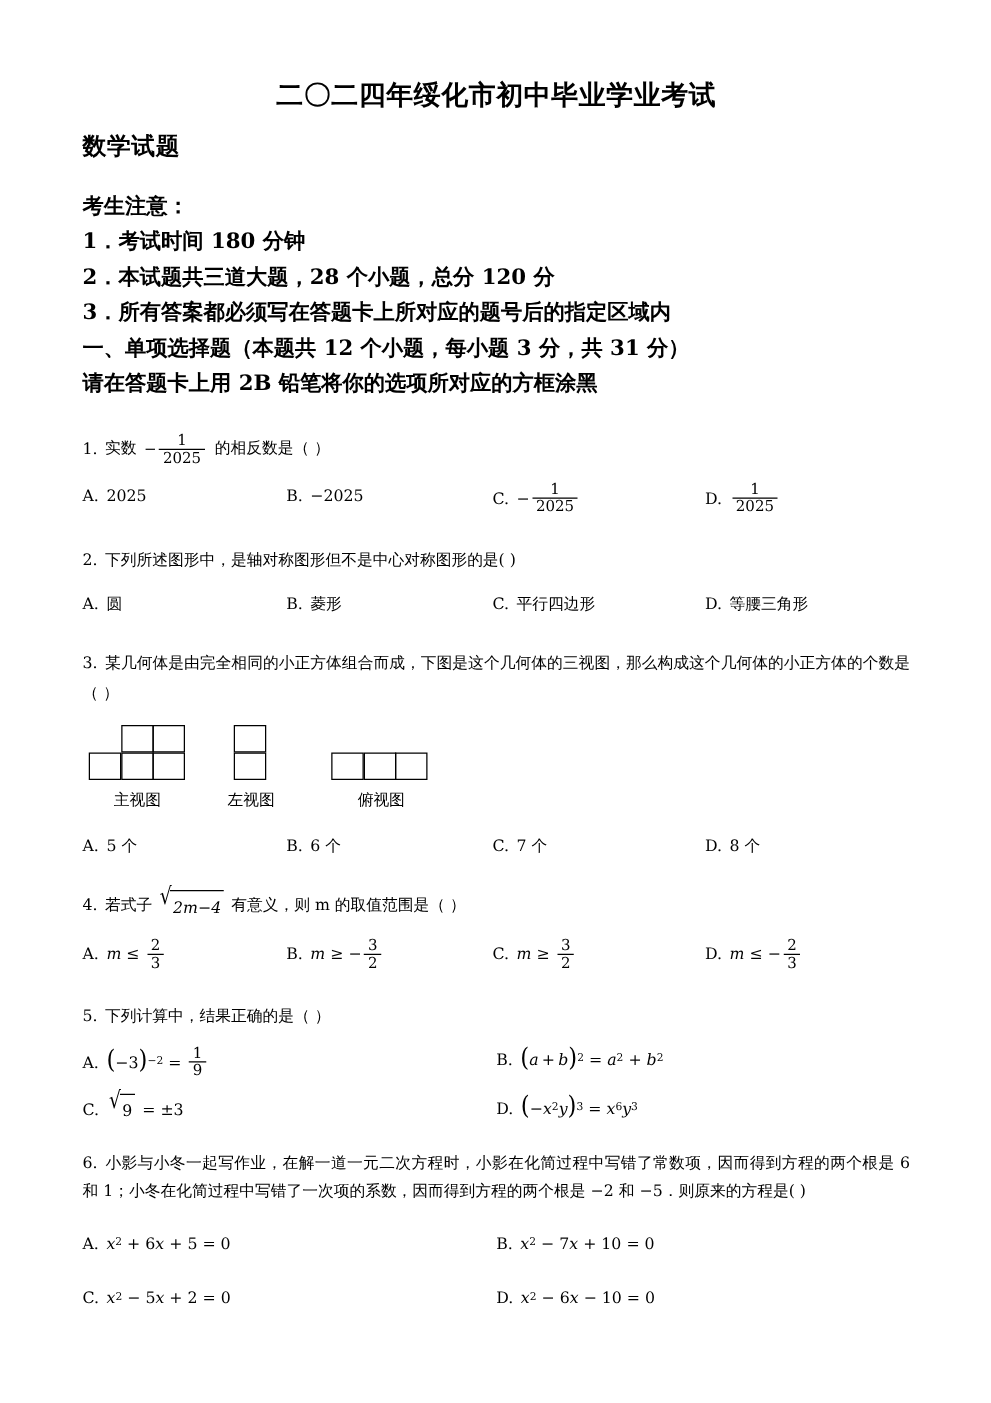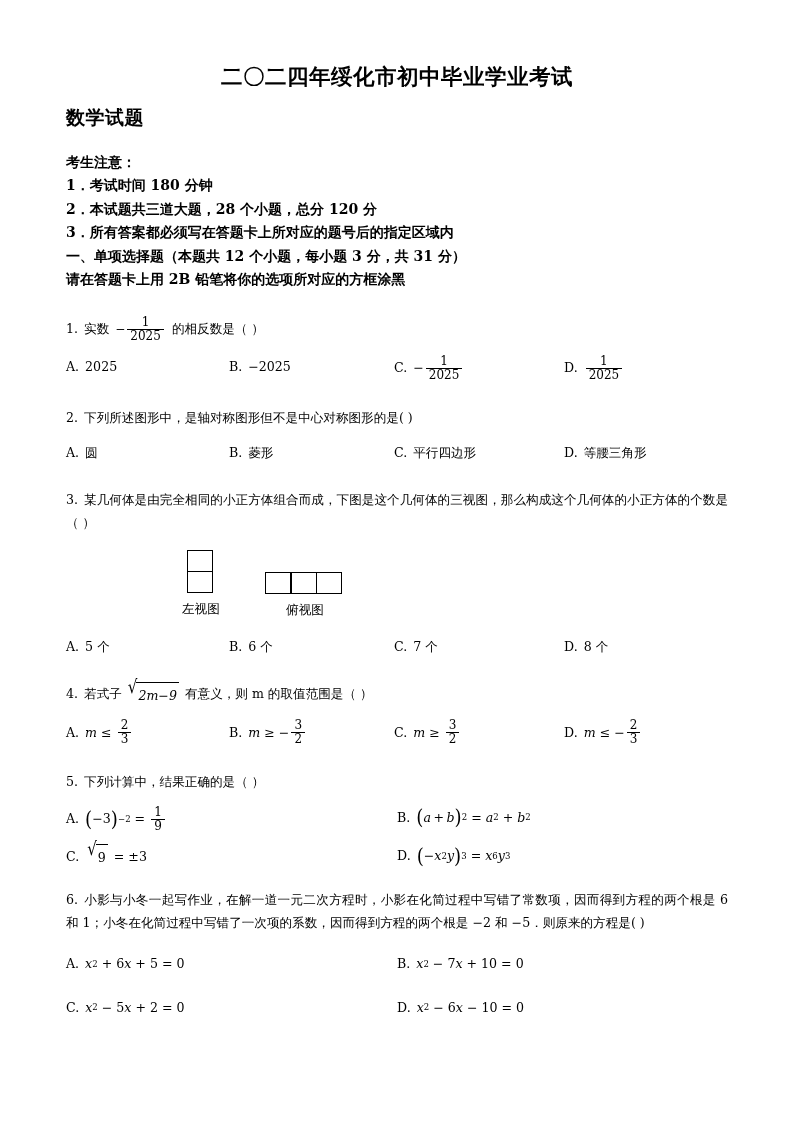--- a/index.html
+++ b/index.html
@@ -46,21 +46,21 @@
     font-weight: bold;
     font-size: 19px;
     letter-spacing: 0.5px;
     line-height: 1.35;
     margin: 0 0 20px 0;
   }
 
   
   .notice {
     font-weight: bold;
-    font-size: 14px;
+    font-size: 17px;
     line-height: 1.68;
     margin-bottom: 6px;
   }
   .notice div { white-space: nowrap; }
 
   
   .question {
     font-size: 12.6px;
     line-height: 1.85;
     margin-top: 24px;
@@ -254,20 +254,35 @@
     </div>
 
     <div class="question">
       <div class="qtext">
         <span class="qnum">3.</span>
         <span>某几何体是由完全相同的小正方体组合而成，下图是这个几何体的三视图，那么构成这个几何体的小正方体的个数是（      ）</span>
       </div>
 
       <div class="figure-three-views">
 
+        <div class="view view-main">
+          <div class="grid">
+            <div class="row">
+              <div class="cell blank"></div>
+              <div class="cell"></div>
+              <div class="cell"></div>
+            </div>
+            <div class="row">
+              <div class="cell"></div>
+              <div class="cell"></div>
+              <div class="cell"></div>
+            </div>
+          </div>
+          <div class="view-label">主视图</div>
+        </div>
 
         <div class="view view-left">
           <div class="grid" style="width:26px">
             <div class="row">
               <div class="cell"></div>
             </div>
             <div class="row">
               <div class="cell"></div>
             </div>
           </div>
@@ -306,21 +321,21 @@
         </div>
       </div>
     </div>
 
     <div class="question">
       <div class="qtext">
         <span class="qnum">4.</span>
         <span>若式子</span>
         <span class="sqrt">
             <span class="radsym">√</span>
-            <span class="radicand mi">2m−9</span>
+            <span class="radicand mi">2m−4</span>
           </span>
         <span>有意义，则 m 的取值范围是（      ）</span>
       </div>
       <div class="opts four">
         <div class="opt">
           <span class="opt-letter">A.</span>
           <span class="opt-body"><span class="mi">m</span>&nbsp;<span>≤</span>&nbsp;<span></span><span class="frac">
                 <span class="num">2</span>
                 <span class="den">3</span>
               </span></span>

